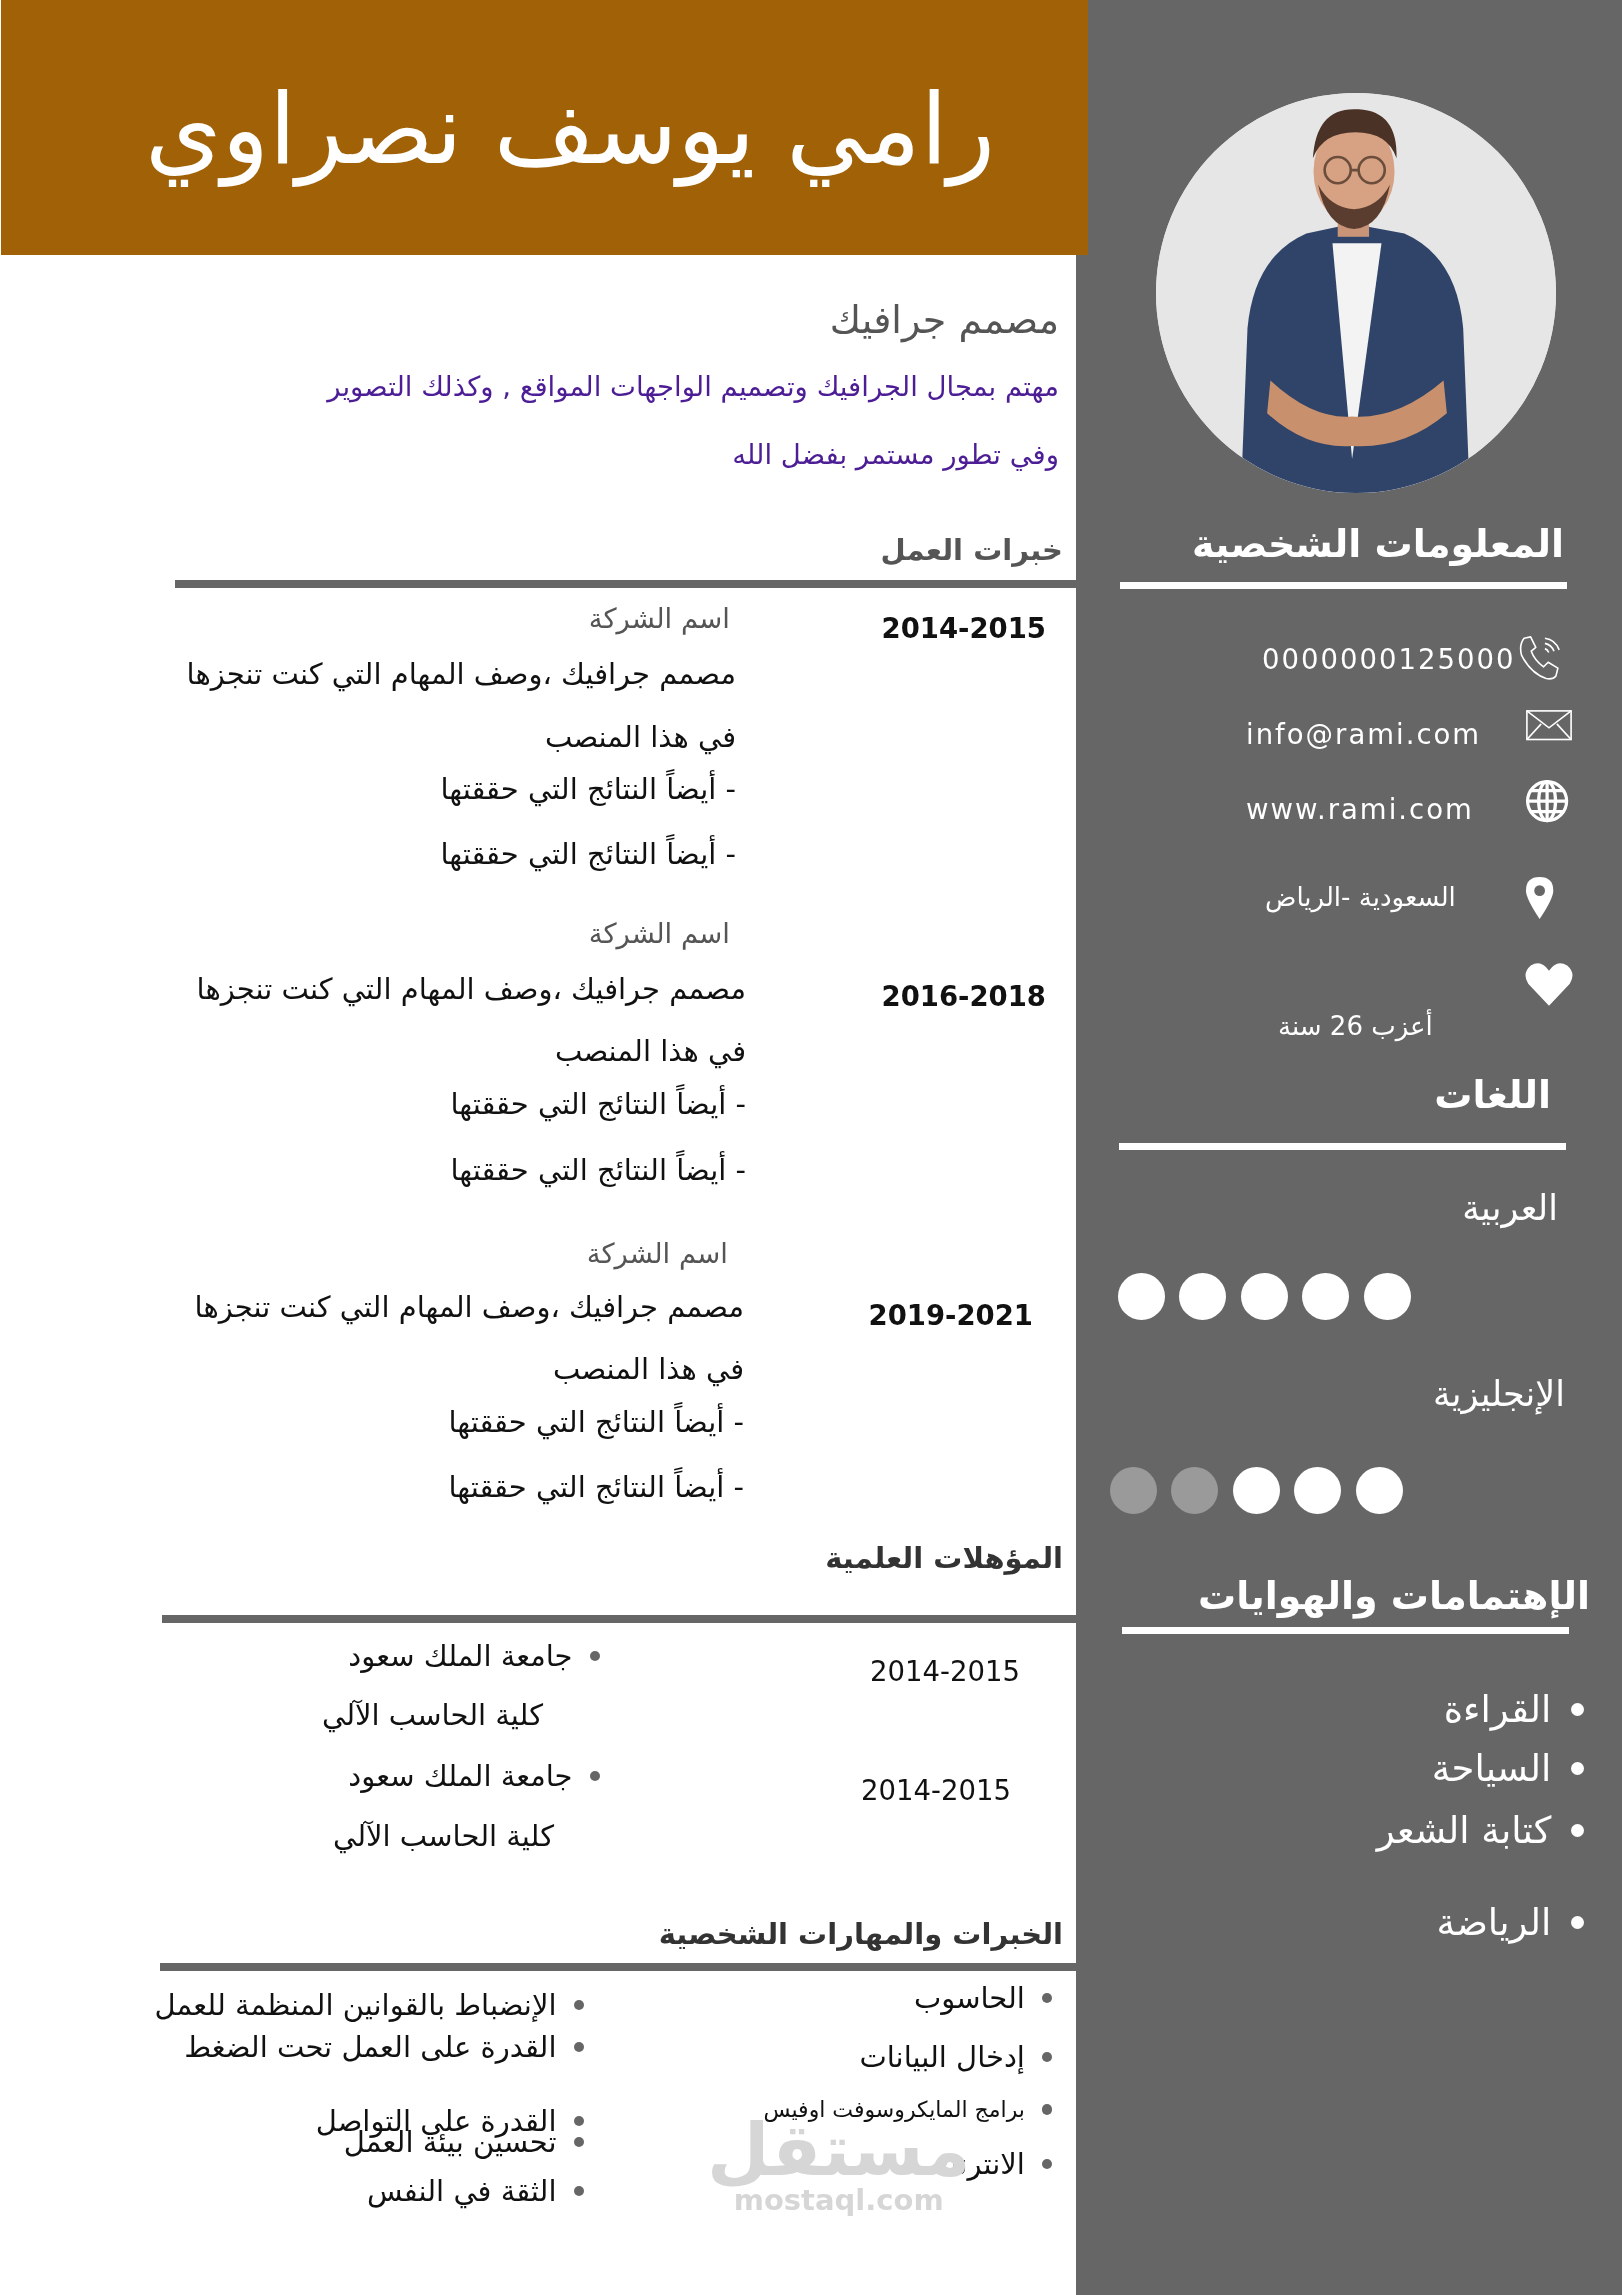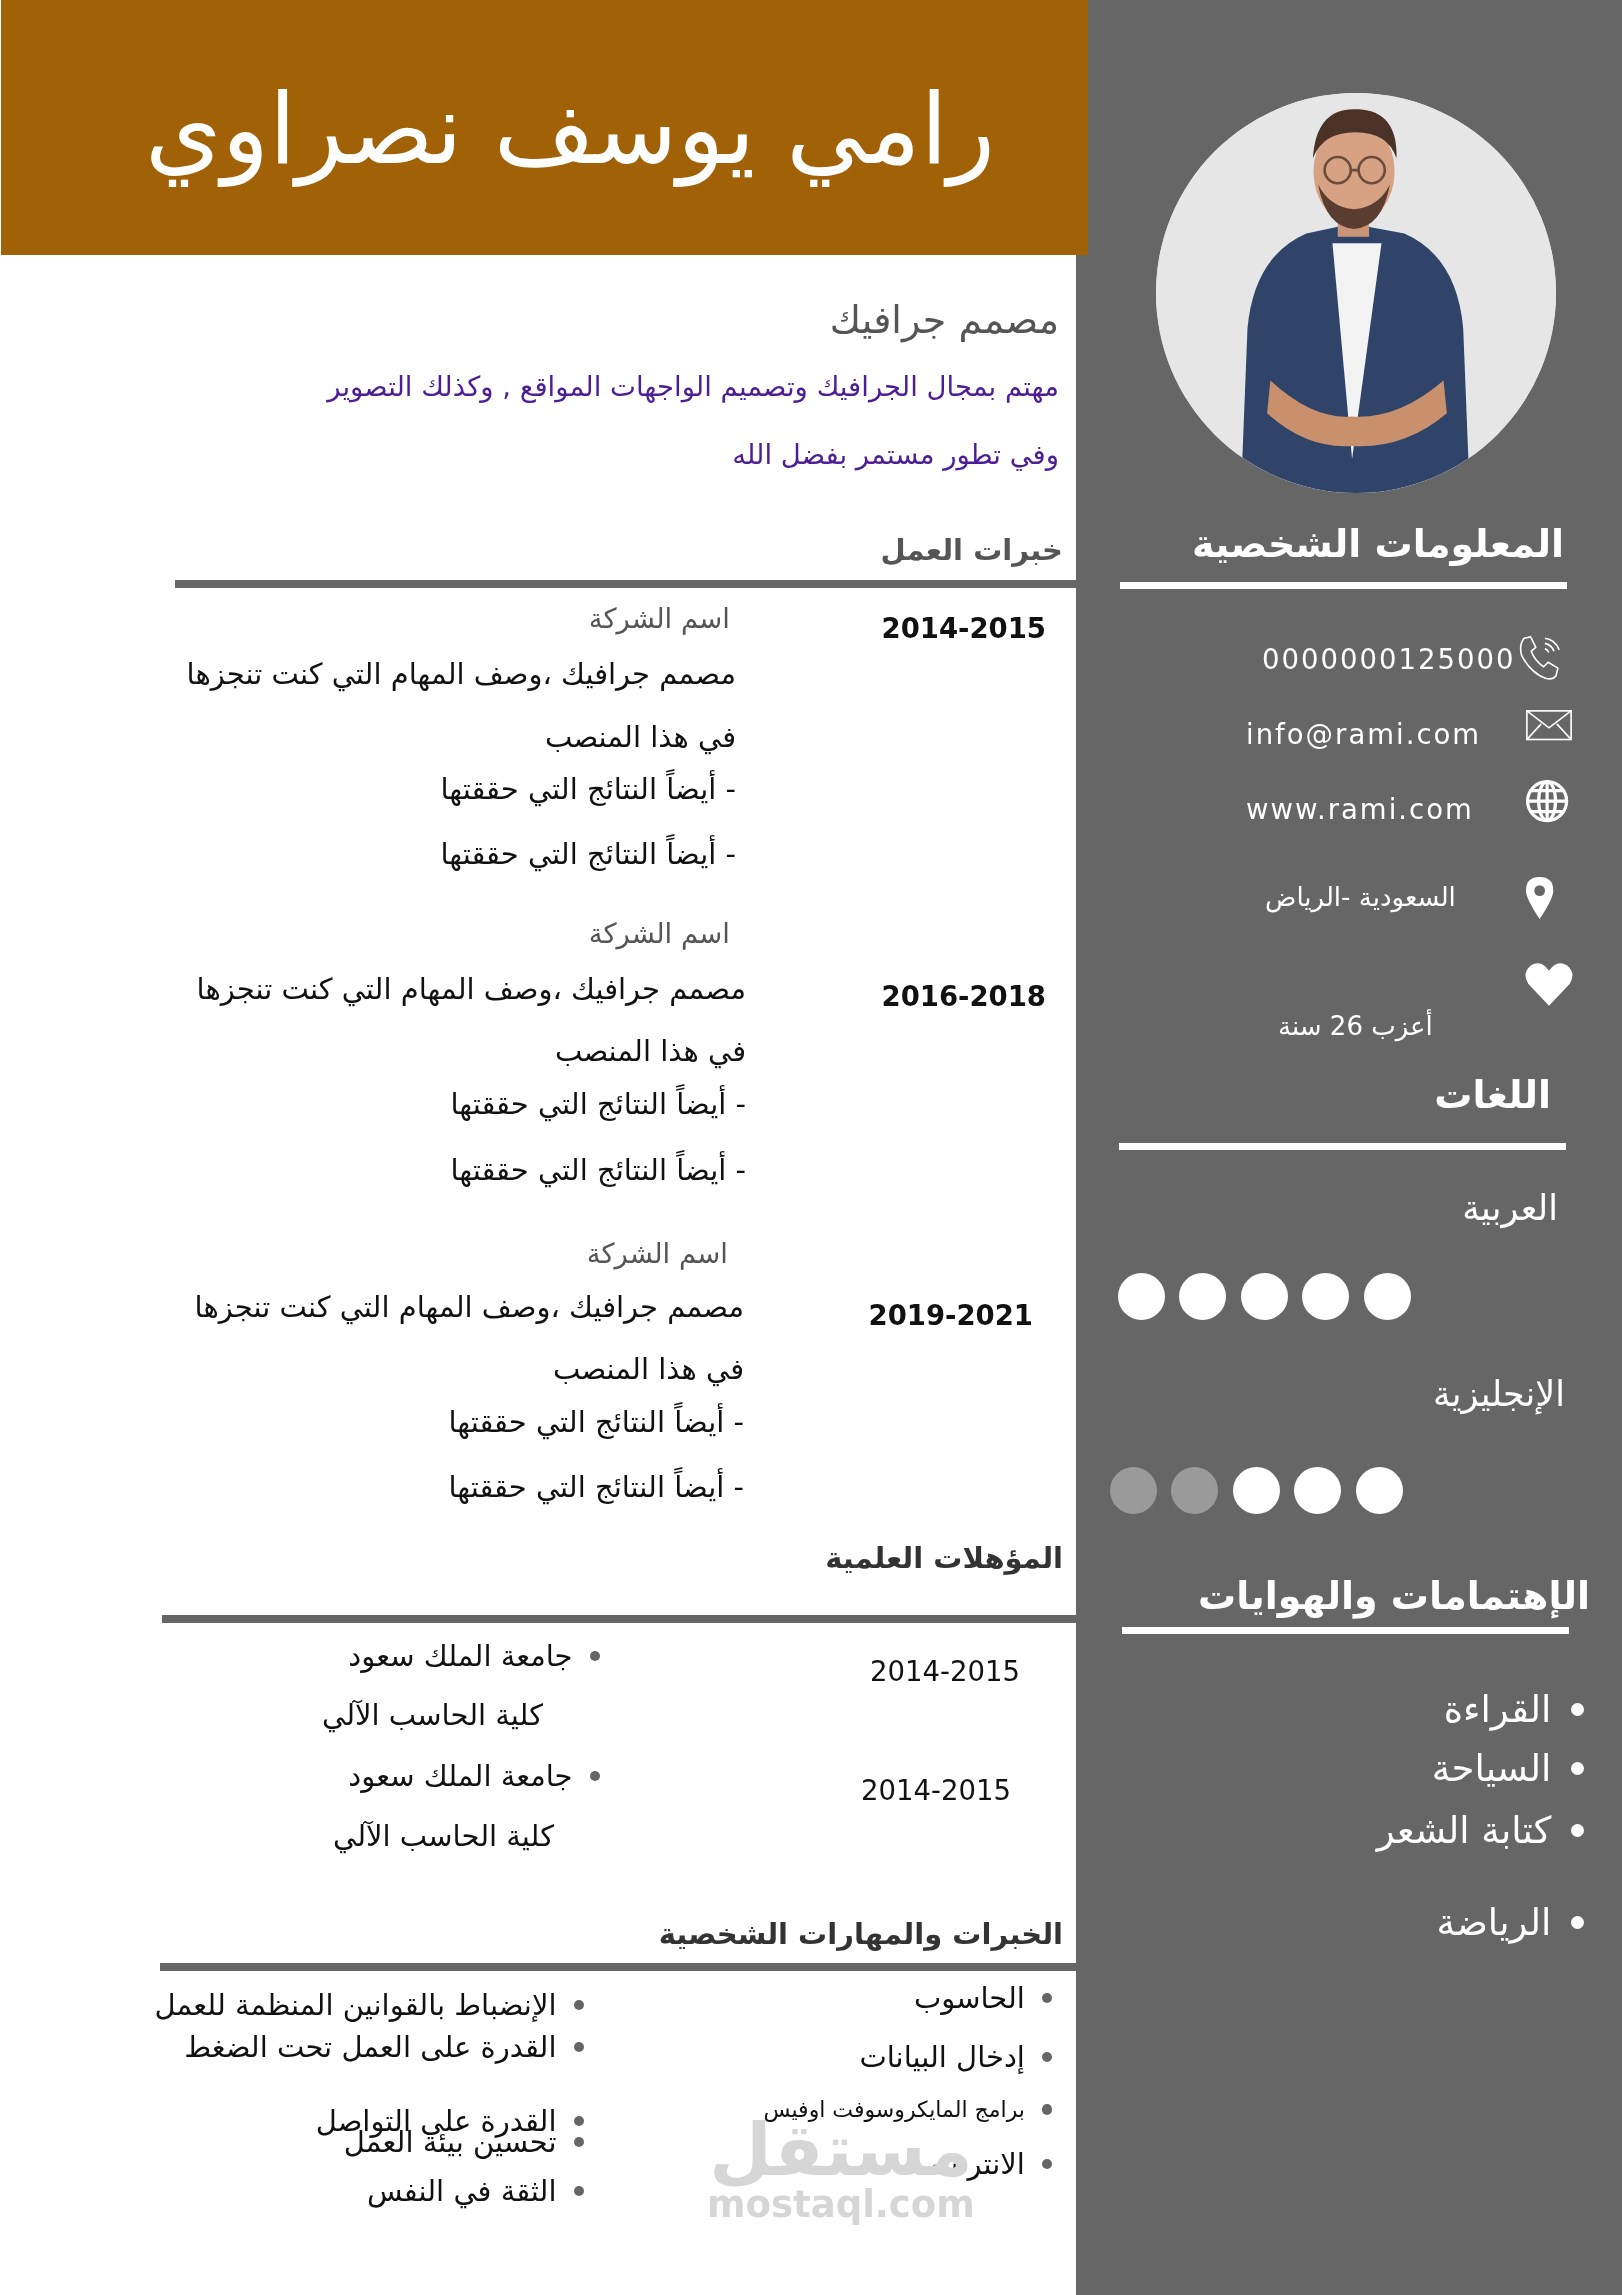--- a/index.html
+++ b/index.html
@@ -41,21 +41,21 @@
   .icon { width: 52px; height: 52px; }
   .lang-name { color: #fff; font-size: 35px; }
   .lang-dots { display: flex; flex-direction: row; gap: 14.4px; direction: ltr; }
   .ldot { width: 47px; height: 47px; border-radius: 50%; background: #fff; }
   .ldot.off { background: #9a9a9a; }
   .hobby { color: #fff; font-size: 37px; display: flex; align-items: center; gap: 19.6px; white-space: nowrap; }
   .hobby .wdot { width: 13px; height: 13px; border-radius: 50%; background: #fff; }
 
   .watermark { position: absolute; left: 707px; top: 2114px; color: #d6d6d6; text-align: center; direction: ltr; }
   .watermark .wm-ar { font-size: 72px; font-weight: bold; line-height: 1; }
-  .watermark .wm-en { font-size: 37px; font-weight: bold; line-height: 1; }
+  .watermark .wm-en { font-size: 29px; font-weight: bold; line-height: 1; }
 </style>
 </head>
 <body>
 
 <div class="sidebar"></div>
 
 <div class="header">
   <h1 class="name">رامي يوسف نصراوي</h1>
 </div>
 

